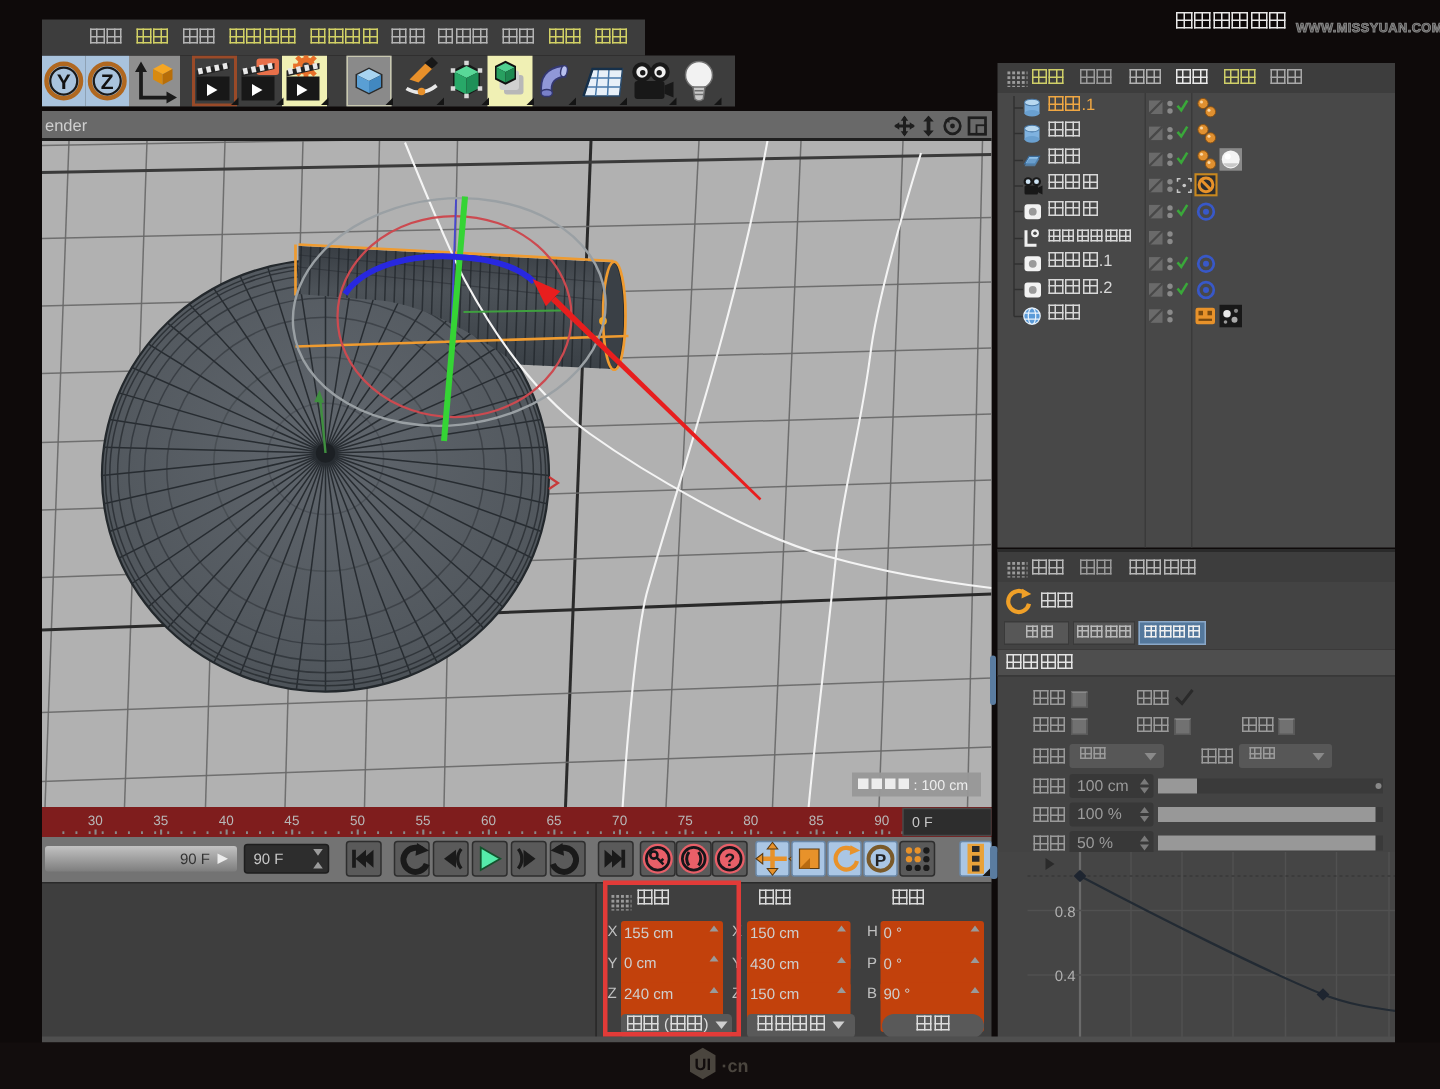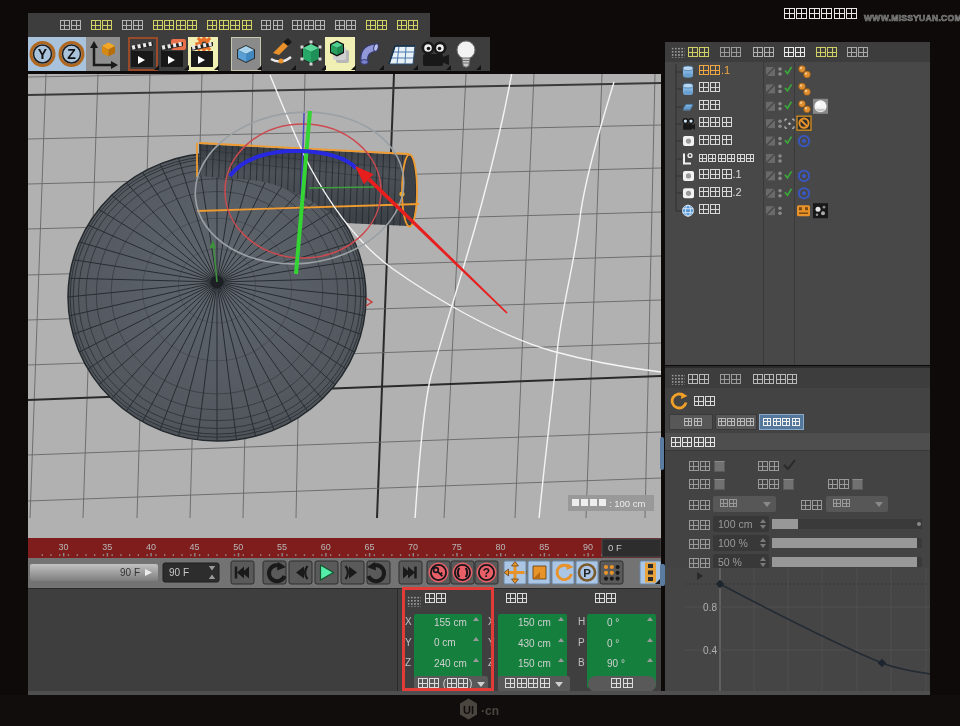--- a/index.html
+++ b/index.html
@@ -5,21 +5,21 @@
 body{position:relative}
 .ab{position:absolute}
 .g{display:inline-block;vertical-align:middle;width:10px;height:10px;margin:0 0.75px 2px 0.75px;
 background-image:linear-gradient(currentColor,currentColor),linear-gradient(currentColor,currentColor),linear-gradient(currentColor,currentColor),linear-gradient(currentColor,currentColor),linear-gradient(currentColor,currentColor),linear-gradient(currentColor,currentColor);
 background-size:100% 1px,100% 1px,100% 1px,1px 100%,1px 100%,1px 100%;
 background-position:0 0,0 50%,0 100%,0 0,50% 0,100% 0;background-repeat:no-repeat}
 .g.s{width:8px;height:8px}
 .g.b{width:11px;height:11px}
 
 .grip{width:14px;height:11px;background-image:radial-gradient(#9a9a9a 1px,transparent 1.1px);background-size:3.2px 3.2px}
-.fld{height:33px;background:#15803d;border-radius:2px;line-height:17px;padding-left:20px;color:#cfcfcf;position:absolute}
+.fld{height:33px;background:#c2410c;border-radius:2px;line-height:17px;padding-left:2px;color:#cfcfcf;position:absolute}
 .sp{position:absolute;right:3px;width:0;height:0;border-left:3px solid transparent;border-right:3px solid transparent}
 .spu{top:3px;border-bottom:4px solid #9a9a9a}
 .spd{bottom:3px;border-top:4px solid #9a9a9a}
 .cbtn{height:16px;background:#595959;border-radius:3px;text-align:center;line-height:15px;color:#dcdcdc;font-size:10px}
 .tab{height:16px;background:#575757;border:1px solid #3a3a3a;color:#b8b8b8;text-align:center;line-height:13px;white-space:nowrap;overflow:hidden}
 .dd{height:16px;background:#575757;border-radius:2px;color:#9a9a9a;line-height:15px;padding-left:6px}
 .dda{position:absolute;right:5px;top:6px;width:0;height:0;border-left:4px solid transparent;border-right:4px solid transparent;border-top:5px solid #8a8a8a}
 </style></head><body>
 
 <div class="ab" style="left:28px;top:13px;width:402px;height:24px;background:#3d3d3d;color:#b4b4b4;font-size:11px;line-height:24px;padding-left:31px">
@@ -166,20 +166,33 @@
 <path d="M229 33 l5 0 0 -5 z" fill="#141414"></path>
 <path d="M263 33 l5 0 0 -5 z" fill="#141414"></path>
 <path d="M293 33 l5 0 0 -5 z" fill="#141414"></path>
 <path d="M323 33 l5 0 0 -5 z" fill="#141414"></path>
 <path d="M351 33 l5 0 0 -5 z" fill="#141414"></path>
 <path d="M385 33 l5 0 0 -5 z" fill="#141414"></path>
 <path d="M418 33 l5 0 0 -5 z" fill="#141414"></path>
 <path d="M448 33 l5 0 0 -5 z" fill="#141414"></path>
 </svg></div>
 <div class="ab" style="left:28px;top:74px;width:633px;height:464px;background:#b1b1b1">
+<div style="height:20px;background:#696969;color:#cfcfcf;font-size:11px;line-height:20px;padding-left:2px;position:relative">ender<svg width="62" height="15" style="position:absolute;right:3px;top:3px">
+        <g stroke="#1e1e1e" stroke-width="1.6" fill="#1e1e1e">
+          <path d="M7 1 L7 13 M1 7 L13 7" stroke-width="2"></path>
+          <path d="M7 0 l-2.5 3.5 h5z M7 14 l-2.5 -3.5 h5z M0 7 l3.5 -2.5 v5z M14 7 l-3.5 -2.5 v5z" stroke="none"></path>
+          <path d="M23 2 L23 12" stroke-width="2.5"></path>
+          <path d="M23 0 l-3.5 4 h7z M23 14 l-3.5 -4 h7z" stroke="none"></path>
+          <circle cx="39" cy="7" r="5.2" fill="none" stroke-width="1.8"></circle>
+          <circle cx="39" cy="7" r="1.6" stroke="none"></circle>
+          <path d="M34 3 l3 -2 v4z" stroke="none"></path>
+          <rect x="50" y="1.5" width="11" height="11" fill="none" stroke-width="1.8"></rect>
+          <rect x="55" y="6.5" width="6" height="6" stroke-width="1.2" fill="none"></rect>
+        </g>
+      </svg><div style="position:absolute;left:0;bottom:0;width:633px;height:2px;background:#1f1f1f"></div></div>
 <svg width="633" height="444" style="display:block">
 <rect width="633" height="444" fill="#b1b1b1"></rect>
 <line x1="18" y1="0" x2="2" y2="444" stroke="#686868" stroke-width="1" opacity="0.9"></line>
       <line x1="70" y1="0" x2="55" y2="444" stroke="#686868" stroke-width="1" opacity="0.9"></line>
       <line x1="122" y1="0" x2="109" y2="444" stroke="#686868" stroke-width="1" opacity="0.9"></line>
       <line x1="174" y1="0" x2="162" y2="444" stroke="#686868" stroke-width="1" opacity="0.9"></line>
       <line x1="225" y1="0" x2="215" y2="444" stroke="#686868" stroke-width="1" opacity="0.9"></line>
       <line x1="277" y1="0" x2="268" y2="444" stroke="#686868" stroke-width="1" opacity="0.9"></line>
       <line x1="438" y1="0" x2="416" y2="444" stroke="#686868" stroke-width="1" opacity="0.9"></line>
       <line x1="506" y1="0" x2="487" y2="444" stroke="#686868" stroke-width="1" opacity="0.9"></line>

